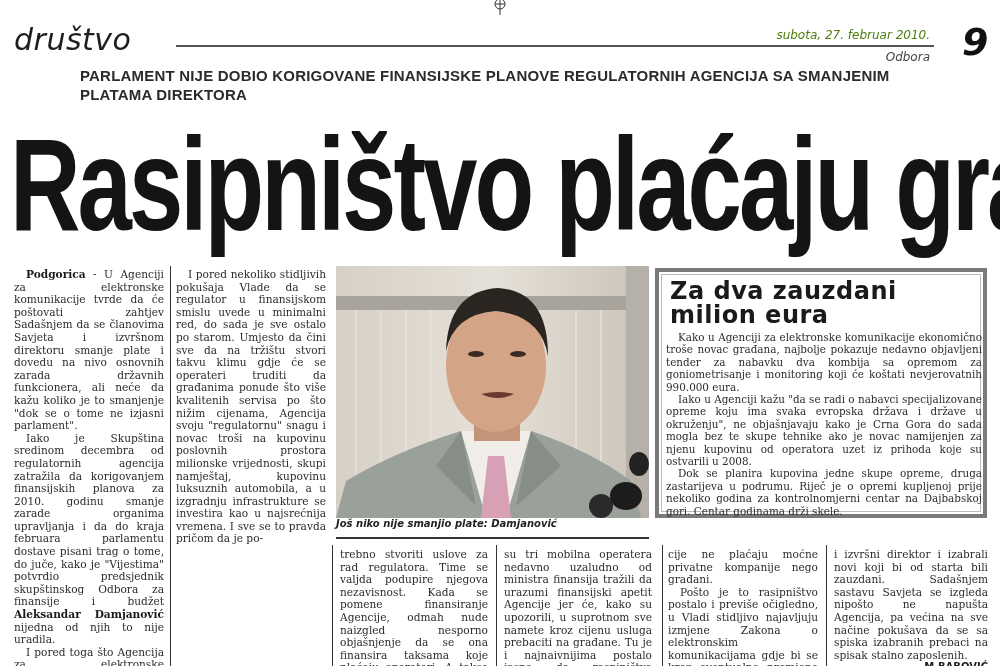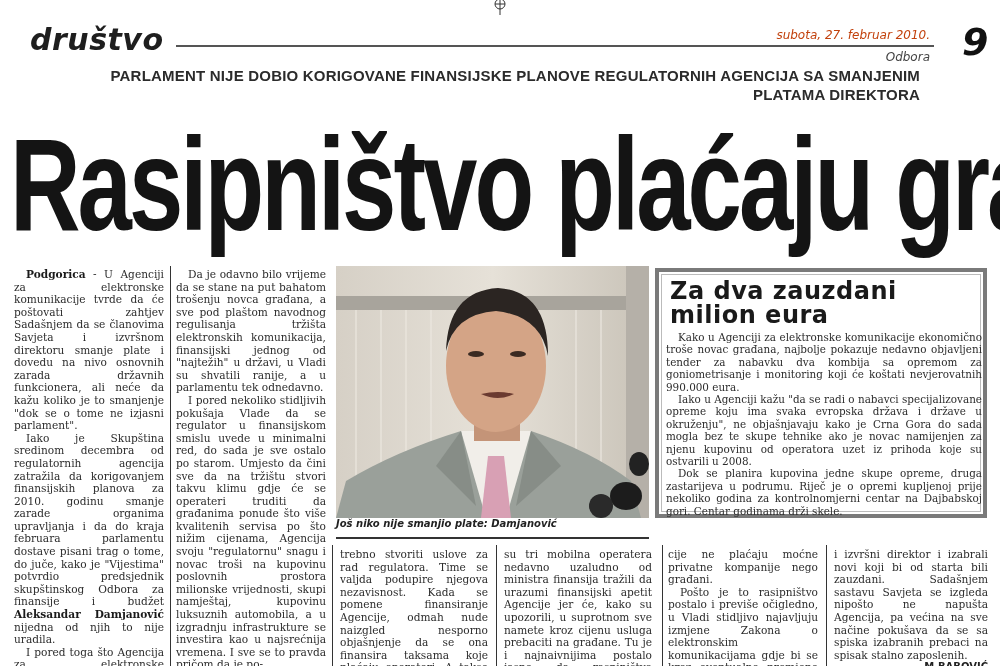--- a/index.html
+++ b/index.html
@@ -1,24 +1,24 @@
 <!DOCTYPE html>
 <html><head>
 <meta charset="utf-8">
 <style>
   html, body { margin:0; padding:0; }
   body { width:1000px; height:666px; background:#ffffff; position:relative; overflow:hidden; font-family:"DejaVu Serif", serif; color:#2a2a2a; }
   .abs { position:absolute; }
   .reg-mark { left:500px; top:0; width:20px; height:16px; transform:translateX(-50%); }
-  .section { left:30px; top:22px; font-family:"DejaVu Sans", sans-serif; font-weight:bold; font-style:italic; font-size:30px; color:#1e1e1e; letter-spacing:0.5px; line-height:36px; }
+  .section { left:14px; top:22px; font-family:"DejaVu Sans", sans-serif; font-weight:normal; font-style:italic; font-size:30px; color:#1e1e1e; letter-spacing:0.5px; line-height:36px; }
   .rule-top { left:176px; top:45px; width:758px; height:2px; background:#555; }
-  .date { right:70px; top:28px; font-family:"DejaVu Sans", sans-serif; font-style:italic; font-size:12px; color:#c2410c; }
+  .date { right:70px; top:28px; font-family:"DejaVu Sans", sans-serif; font-style:italic; font-size:12px; color:#4d7c0f; }
   .paper { right:70px; top:50px; font-family:"DejaVu Sans", sans-serif; font-style:italic; font-size:12px; color:#444; }
   .pagenum { left:962px; top:20px; font-family:"DejaVu Sans", sans-serif; font-weight:bold; font-style:italic; font-size:38px; color:#111; line-height:44px; }
-  .kicker { left:80px; top:66px; width:840px; text-align:right; font-family:"Liberation Sans", sans-serif; font-weight:bold; font-size:15px; line-height:19px; color:#2b2b2b; letter-spacing:0.2px; }
+  .kicker { left:80px; top:66px; width:840px; text-align:left; font-family:"Liberation Sans", sans-serif; font-weight:bold; font-size:15px; line-height:19px; color:#2b2b2b; letter-spacing:0.2px; }
   .headline { left:10px; top:110px; width:990px; font-family:"Liberation Sans", sans-serif; font-weight:bold; font-size:132px; line-height:150px; color:#141414; letter-spacing:-4px; transform:scaleX(0.74); transform-origin:left top; white-space:nowrap; }
   .col { font-family:"DejaVu Serif", serif; font-size:10.6px; line-height:12.6px; text-align:justify; color:#2c2c2c; }
   .col p { margin:0; text-indent:12px; }
   .col p.first { text-indent:0; }
   .col b { font-weight:bold; color:#1a1a1a; }
   .vr { width:1px; background:#333; }
   .photo { left:336px; top:266px; width:313px; height:252px; overflow:hidden; background:#d9d4cc; }
   .caption { left:336px; top:518px; width:313px; font-family:"DejaVu Sans", sans-serif; font-weight:bold; font-style:italic; font-size:10px; color:#222; }
   .caption-rule { left:336px; top:537px; width:313px; height:2px; background:#333; }
   .box { left:655px; top:268px; width:332px; height:250px; border:4px solid #7a7a7a; box-sizing:border-box; background:#fff; }
@@ -46,21 +46,20 @@
 <div class="abs headline">Rasipništvo plaćaju građani</div>
 
 <div class="abs col" style="left:14px; top:268px; width:150px;">
   <p><b>Podgorica</b><span> - U Agenciji za elektronske komunikacije tvrde da će poštovati zahtjev Sadašnjem da se članovima Savjeta i izvršnom direktoru smanje plate i dovedu na nivo osnovnih zarada državnih funkcionera, ali neće da kažu koliko je to smanjenje "dok se o tome ne izjasni parlament".</span></p>
   <p><span>Iako je Skupština sredinom decembra od regulatornih agencija zatražila da korigovanjem finansijskih planova za 2010. godinu smanje zarade organima upravljanja i da do kraja februara parlamentu dostave pisani trag o tome, do juče, kako je "Vijestima" potvrdio predsjednik skupštinskog Odbora za finansije i budžet </span><b>Aleksandar Damjanović</b><span> nijedna od njih to nije uradila.</span></p>
   <p>I pored toga što Agencija za elektronske komunikacije nije jedina agencija koja "reguliše" novcem građana, a oni od toga ne osjećaju nikakav boljitak, ona je, ipak, zbog veličine budžeta (za dvije posljednje godine po 5,2 miliona eura) i</p>
 </div>
 <div class="abs vr" style="left:170px; top:266px; height:400px;"></div>
 
 <div class="abs col" style="left:176px; top:268px; width:150px;">
-  <p>Da je odavno bilo vrijeme da se stane na put bahatom trošenju novca građana, a sve pod plaštom navodnog regulisanja tržišta elektronskih komunikacija, finansijski jednog od "najtežih" u državi, u Vladi su shvatili ranije, a u parlamentu tek odnedavno.</p>
   <p>I pored nekoliko stidljivih pokušaja Vlade da se regulator u finansijskom smislu uvede u minimalni red, do sada je sve ostalo po starom. Umjesto da čini sve da na tržištu stvori takvu klimu gdje će se operateri truditi da građanima ponude što više kvalitenih servisa po što nižim cijenama, Agencija svoju "regulatornu" snagu i novac troši na kupovinu poslovnih prostora milionske vrijednosti, skupi namještaj, kupovinu luksuznih automobila, a u izgradnju infrastrukture se investira kao u najsrećnija vremena. I sve se to pravda pričom da je po-</p>
 </div>
 <div class="abs vr" style="left:332px; top:545px; height:121px;"></div>
 
 <div class="abs photo">
   <svg width="313" height="252" viewBox="0 0 313 252">
     <defs>
       <linearGradient id="bg" x1="0" y1="0" x2="1" y2="0">
         <stop offset="0" stop-color="#d6d0c6"></stop>
         <stop offset="0.5" stop-color="#e6e1d8"></stop>

